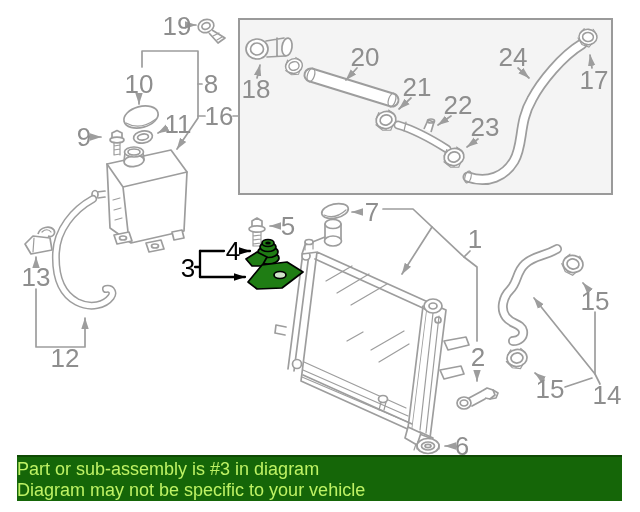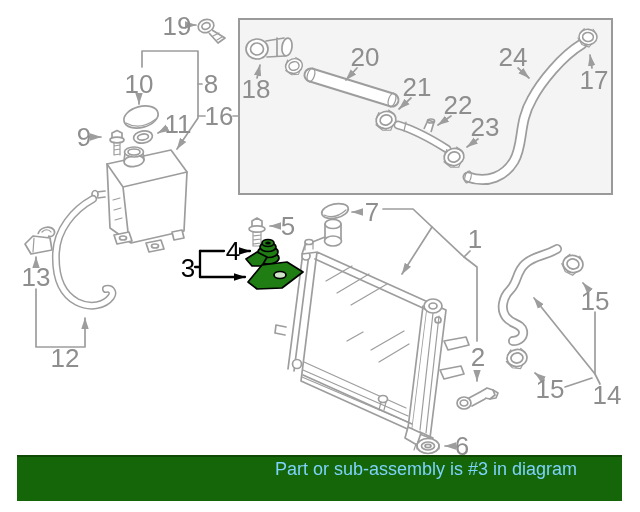--- a/index.html
+++ b/index.html
@@ -10,21 +10,21 @@
   .glf{stroke:#9d9d9d;fill:#ffffff;stroke-width:1.7;stroke-linejoin:round;}
   .gth{stroke:#9d9d9d;fill:none;stroke-width:1.2;stroke-linecap:round;}
   .hoseO{stroke:#9d9d9d;fill:none;stroke-linecap:round;}
   .hoseI{stroke:#ffffff;fill:none;stroke-linecap:round;}
   .num{fill:#8e8e8e;font-size:26px;text-anchor:middle;}
   .numb{fill:#000000;font-size:26px;text-anchor:middle;}
   .bl{stroke:#000000;fill:none;stroke-width:2.3;stroke-linecap:round;stroke-linejoin:round;}
   .grn{stroke:#000000;stroke-width:1.7;stroke-linejoin:round;}
   .banner{position:absolute;left:17px;top:455px;width:605px;height:46px;box-sizing:border-box;
           background:#156608;border-top:2px solid #0f4a04;}
-  .banner-inner{padding:2px 45px 0 0;text-align:right;color:#7dd3fc;font-size:18px;line-height:20.5px;}
+  .banner-inner{padding:2px 45px 0 0;text-align:left;color:#bef264;font-size:18px;line-height:20.5px;}
   .banner-inner div{white-space:nowrap;}
 </style>
 </head>
 <body>
 
 <div class="stage">
 <svg width="640" height="512" viewBox="0 0 640 512">
   <defs>
     <marker id="ag" markerUnits="userSpaceOnUse" markerWidth="13" markerHeight="10" refX="11" refY="4.5" orient="auto">
       <path d="M0,0.8 L11.5,4.5 L0,8.2 Z" fill="#9d9d9d"></path>
@@ -271,15 +271,16 @@
     <text class="num" x="550" y="398">15</text>
     <text class="num" x="607" y="404">14</text>
     <text class="numb" x="188" y="277">3</text>
     <text class="numb" x="233" y="260">4</text>
   </g>
 </svg>
 
 <div class="banner">
   <div class="banner-inner">
     <div>Part or sub-assembly is #3 in diagram</div>
+    <div>Diagram may not be specific to your vehicle</div>
   </div>
 </div>
 </div>
 
 </body></html>

